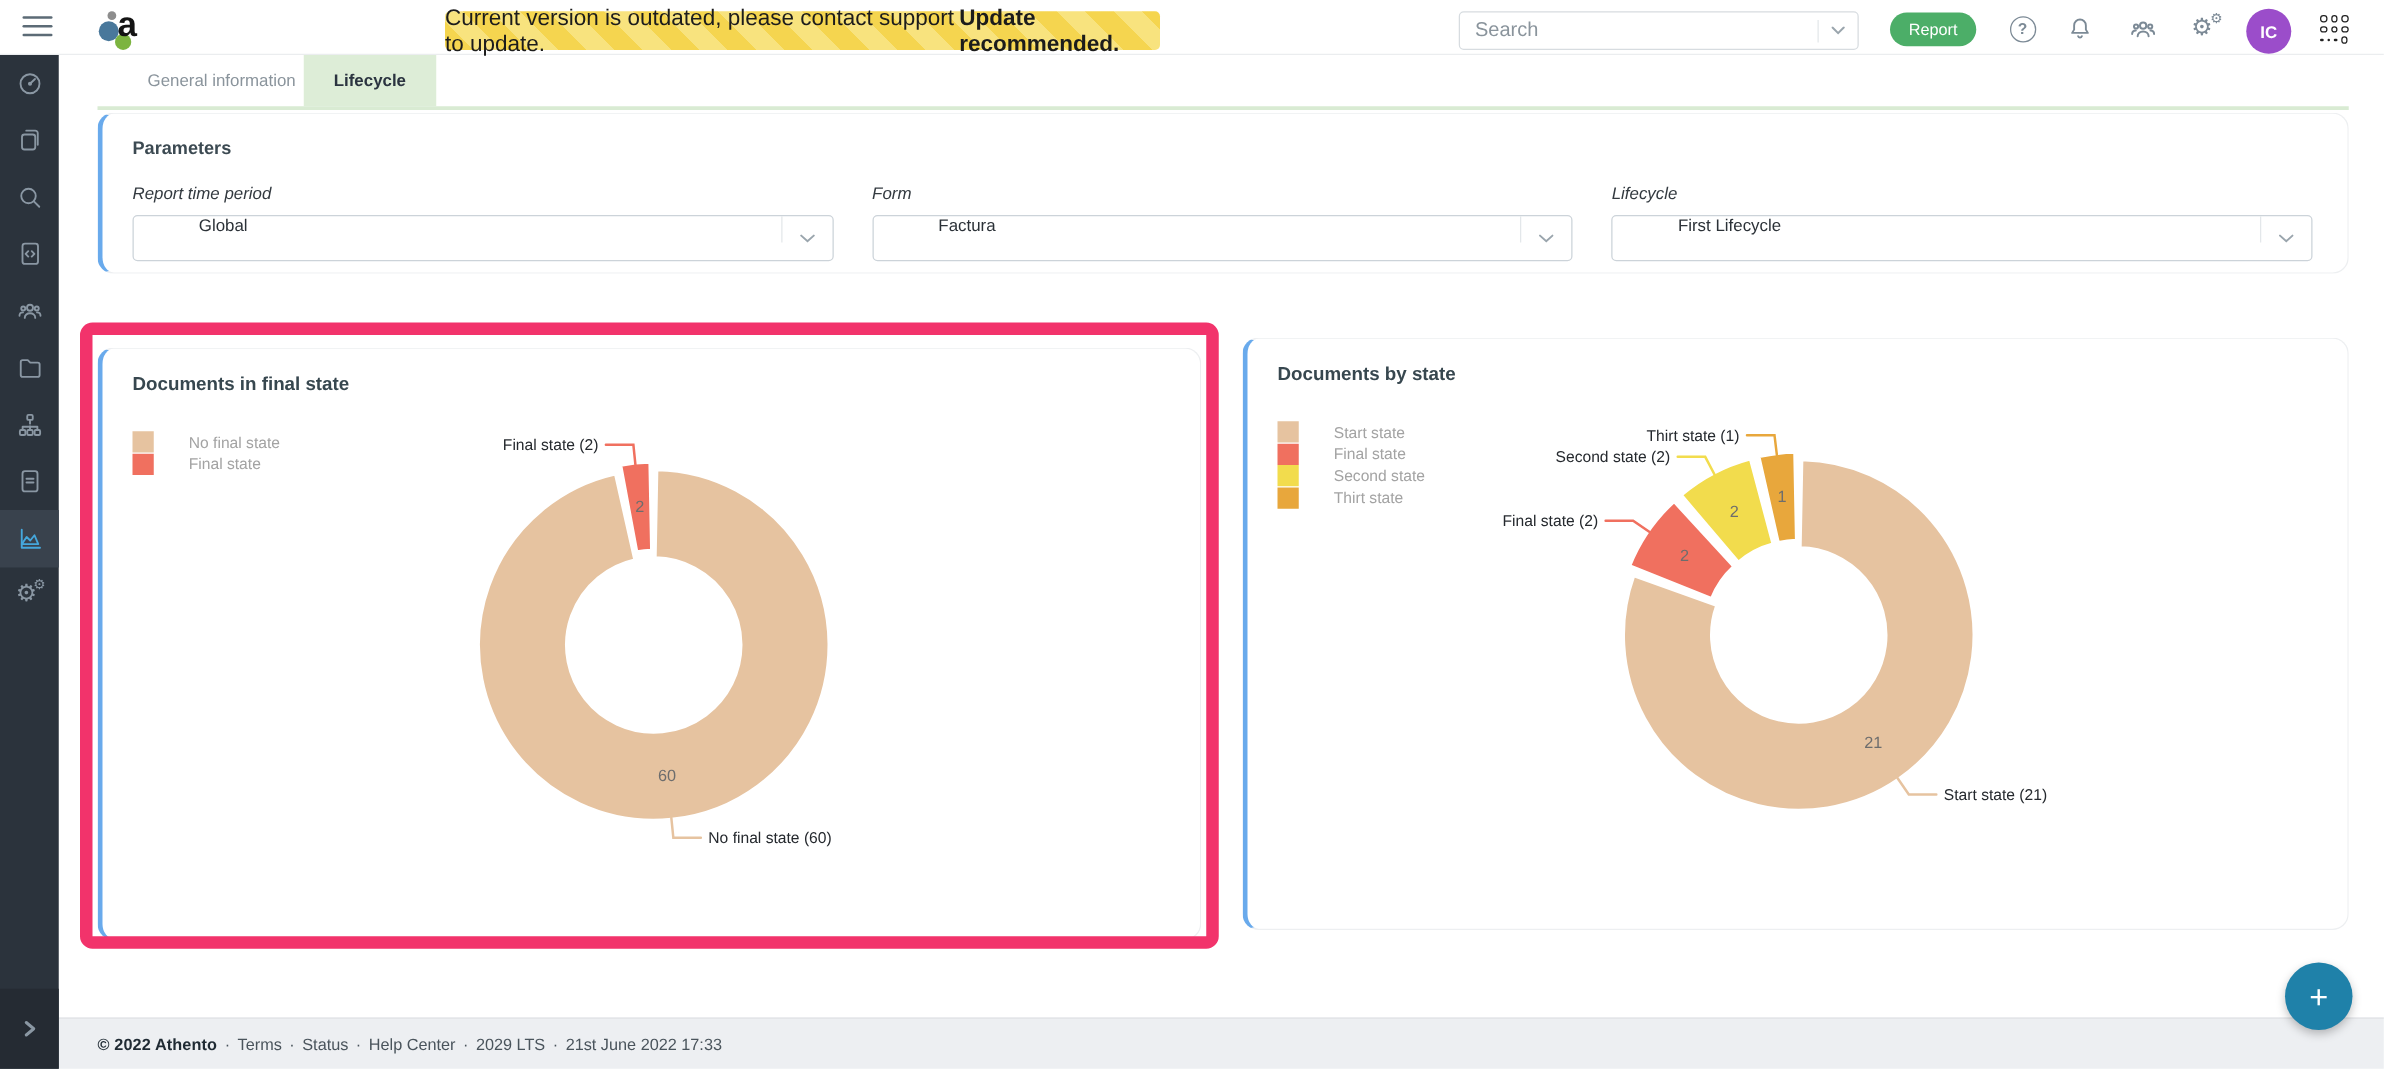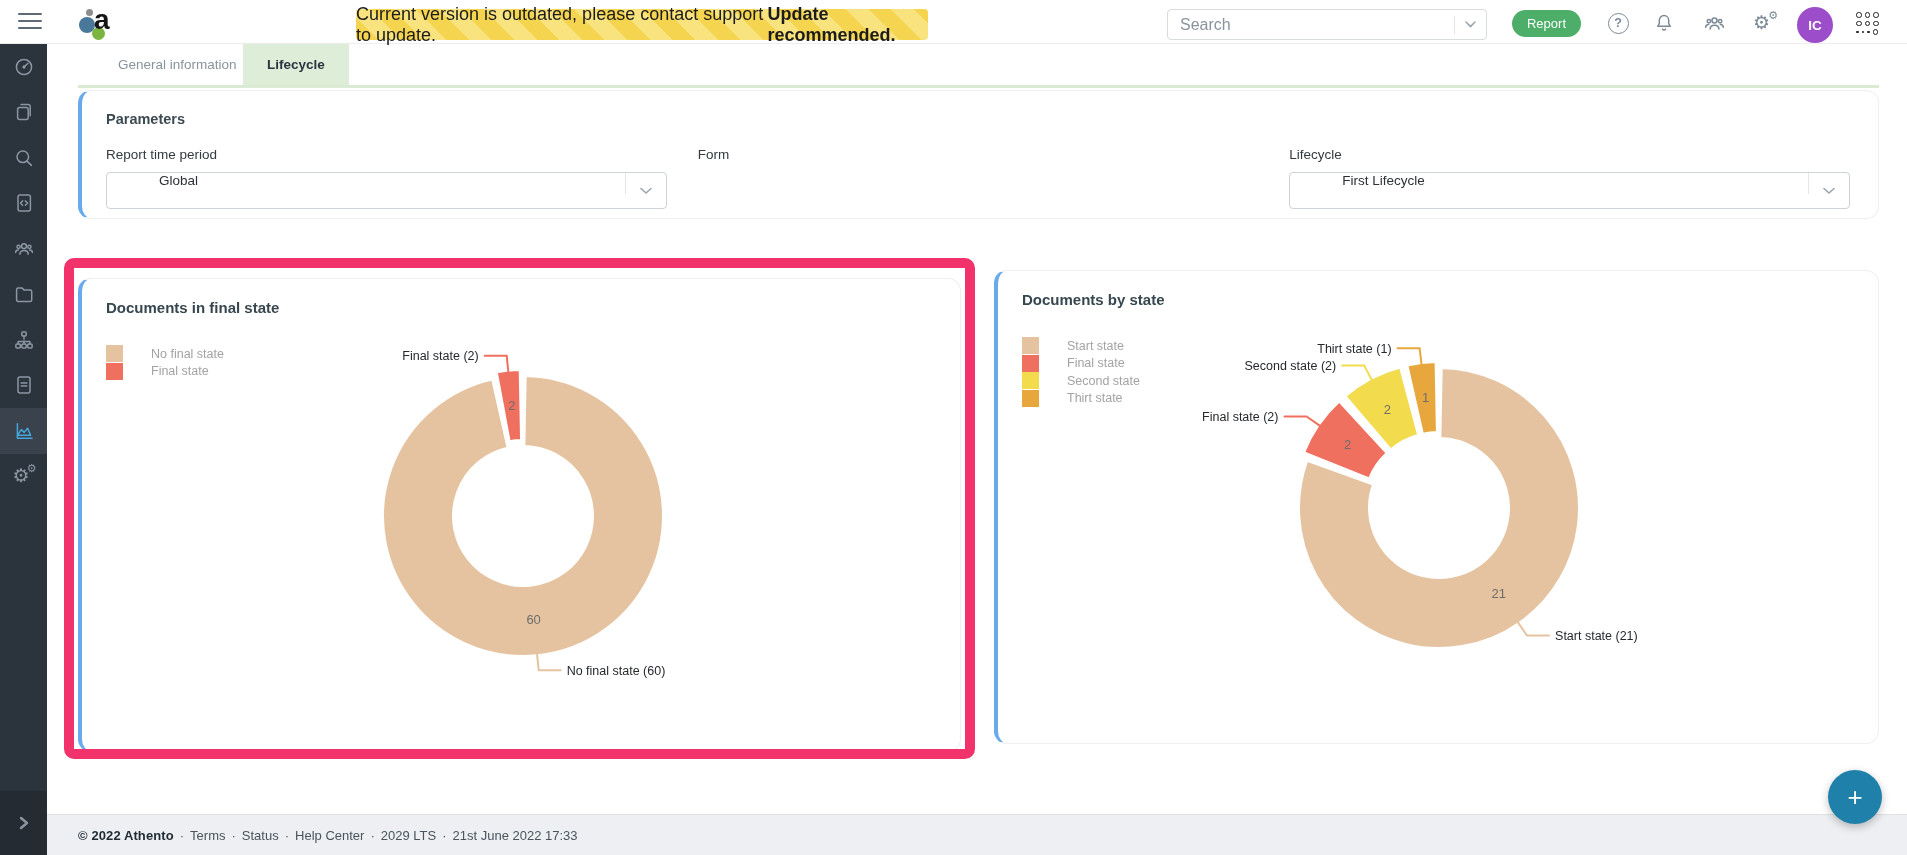--- a/index.html
+++ b/index.html
@@ -64,21 +64,21 @@
   .tab-lifecycle { left:196px; background:#ddedd7; color:#2b3440; font-weight:600; }
   .tab-underline { position:absolute; left:31px; top:41px; width:1801px; height:3px; background:#d9ebd3; }
 
   
   .card { position:absolute; background:#fff; border:1px solid #edeff1; border-left:4px solid #69aaec;
     border-radius:13px; }
   .card-parameters { left:78px; top:90px; width:1801px; height:129px; }
   .card-title { position:absolute; left:24px; top:20px; font-size:14.5px; font-weight:600; color:#3c4a52; }
   .param-fields { position:absolute; left:24px; top:56px; right:28px; display:flex; gap:31px; }
   .field { flex:1; }
-  .field-label { font-size:13.5px; color:#333a40; margin-bottom:10px; }
+  .field-label { font-size:13.5px; color:#333a40; margin-bottom:10px;font-style:italic; }
   .select { height:37px; background:#fff; border:1px solid #ccd3d9; border-radius:4px; display:flex;
     cursor:pointer;padding-left:36px; }
   .select .value { flex:1; padding:0 16px; font-size:13.5px; color:#2b3137; }
   .select .divider { width:1px; height:21px; background:#e3e7ea; }
   .select .chev { width:40px; display:flex; align-items:center; justify-content:center; }
 
   .card-chart-left  { left:78px;  top:278px; width:883px; height:474px; }
   .card-chart-right { left:994px; top:270px; width:885px; height:474px; }
   .chart-title { position:absolute; left:24px; top:20px; font-size:15px; font-weight:600; color:#37474f; }
   .legend { position:absolute; left:24px; top:66px; }
@@ -264,20 +264,29 @@
         <span class="divider"></span>
         <span class="chev">
             <svg width="12" height="8" viewBox="0 0 12 8">
               <polyline points="1,1.5 6,6 11,1.5" fill="none" stroke="#9aa5ad" stroke-width="1.6" stroke-linecap="round"></polyline>
             </svg>
           </span>
       </div>
     </div>
     <div class="field">
       <div class="field-label">Form</div>
+      <div class="select">
+        <span class="value">Factura</span>
+        <span class="divider"></span>
+        <span class="chev">
+            <svg width="12" height="8" viewBox="0 0 12 8">
+              <polyline points="1,1.5 6,6 11,1.5" fill="none" stroke="#9aa5ad" stroke-width="1.6" stroke-linecap="round"></polyline>
+            </svg>
+          </span>
+      </div>
     </div>
     <div class="field">
       <div class="field-label">Lifecycle</div>
       <div class="select">
         <span class="value">First Lifecycle</span>
         <span class="divider"></span>
         <span class="chev">
             <svg width="12" height="8" viewBox="0 0 12 8">
               <polyline points="1,1.5 6,6 11,1.5" fill="none" stroke="#9aa5ad" stroke-width="1.6" stroke-linecap="round"></polyline>
             </svg>

